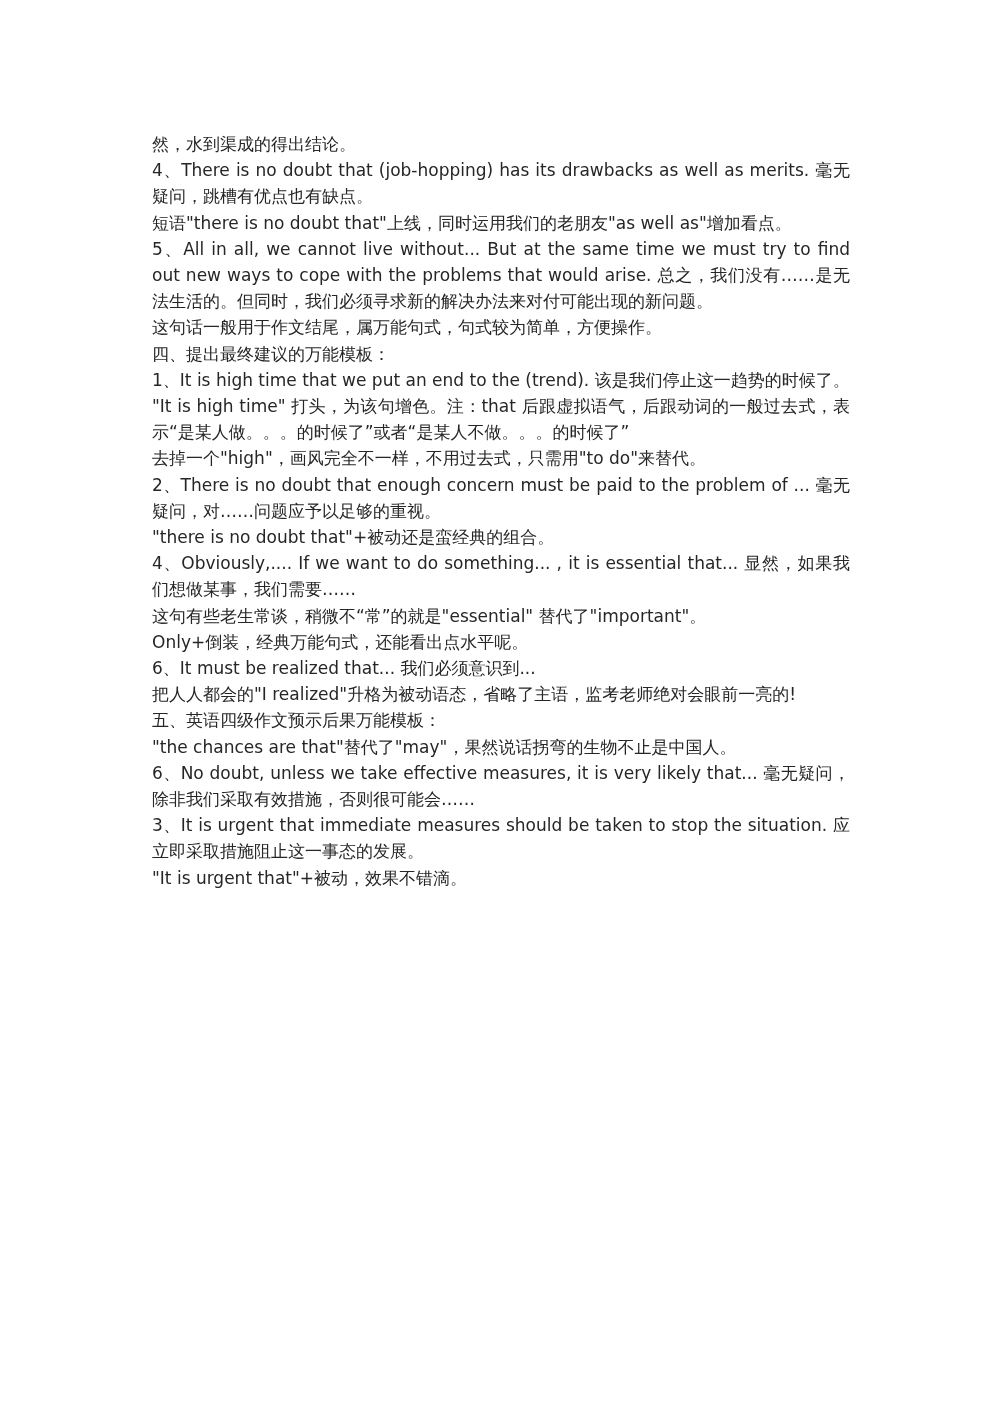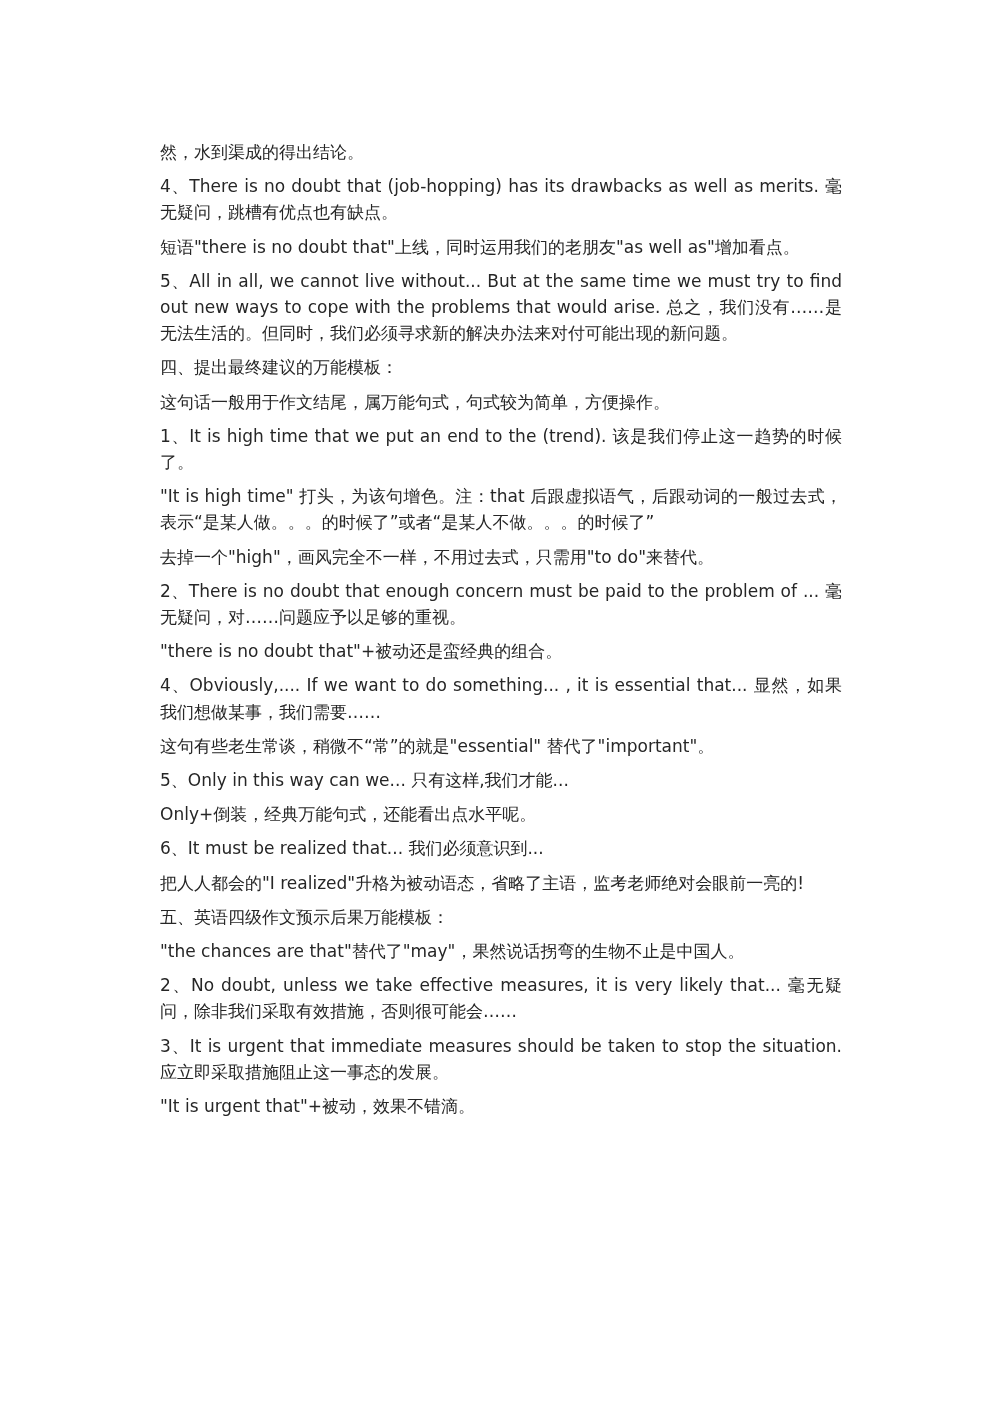--- a/index.html
+++ b/index.html
@@ -7,42 +7,41 @@
   .page {
     position: absolute;
     left: 152px;
     top: 131px;
     width: 698px;
     font-family: "DejaVu Sans", "Liberation Sans", sans-serif;
     font-size: 17px;
     line-height: 26.2px;
     color: #262626;
   }
-  .para { margin: 8px; padding: 0; text-align: justify; text-align-last: left; }
+  .para { margin: 0; padding: 0; text-align: justify; text-align-last: left; }
   .para.heading { }
 </style>
 </head>
 <body>
 
 <div class="page">
   <p class="para">然，水到渠成的得出结论。</p>
   <p class="para">4、There is no doubt that (job-hopping) has its drawbacks as well as merits. 毫无疑问，跳槽有优点也有缺点。</p>
   <p class="para">短语"there is no doubt that"上线，同时运用我们的老朋友"as well as"增加看点。</p>
   <p class="para">5、All in all, we cannot live without... But at the same time we must try to find out new ways to cope with the problems that would arise. 总之，我们没有……是无法生活的。但同时，我们必须寻求新的解决办法来对付可能出现的新问题。</p>
+  <p class="para">这句话一般用于作文结尾，属万能句式，句式较为简单，方便操作。</p>
   <p class="para heading">四、提出最终建议的万能模板：</p>
-  <p class="para">这句话一般用于作文结尾，属万能句式，句式较为简单，方便操作。</p>
   <p class="para">1、It is high time that we put an end to the (trend). 该是我们停止这一趋势的时候了。</p>
   <p class="para">"It is high time" 打头，为该句增色。注：that 后跟虚拟语气，后跟动词的一般过去式，表示“是某人做。。。的时候了”或者“是某人不做。。。的时候了”</p>
   <p class="para">去掉一个"high"，画风完全不一样，不用过去式，只需用"to do"来替代。</p>
   <p class="para">2、There is no doubt that enough concern must be paid to the problem of ... 毫无疑问，对……问题应予以足够的重视。</p>
   <p class="para">"there is no doubt that"+被动还是蛮经典的组合。</p>
   <p class="para">4、Obviously,.... If we want to do something... , it is essential that... 显然，如果我们想做某事，我们需要……</p>
   <p class="para">这句有些老生常谈，稍微不“常”的就是"essential" 替代了"important"。</p>
-  <p class="para">5、Only in this way can we... 只有这样,我们才能...</p>
   <p class="para">Only+倒装，经典万能句式，还能看出点水平呢。</p>
   <p class="para">6、It must be realized that... 我们必须意识到...</p>
   <p class="para">把人人都会的"I realized"升格为被动语态，省略了主语，监考老师绝对会眼前一亮的!</p>
   <p class="para heading">五、英语四级作文预示后果万能模板：</p>
   <p class="para">"the chances are that"替代了"may"，果然说话拐弯的生物不止是中国人。</p>
-  <p class="para">2、No doubt, unless we take effective measures, it is very likely that... 毫无疑问，除非我们采取有效措施，否则很可能会……</p>
+  <p class="para">6、No doubt, unless we take effective measures, it is very likely that... 毫无疑问，除非我们采取有效措施，否则很可能会……</p>
   <p class="para">3、It is urgent that immediate measures should be taken to stop the situation. 应立即采取措施阻止这一事态的发展。</p>
   <p class="para">"It is urgent that"+被动，效果不错滴。</p>
 </div>
 
 </body></html>

